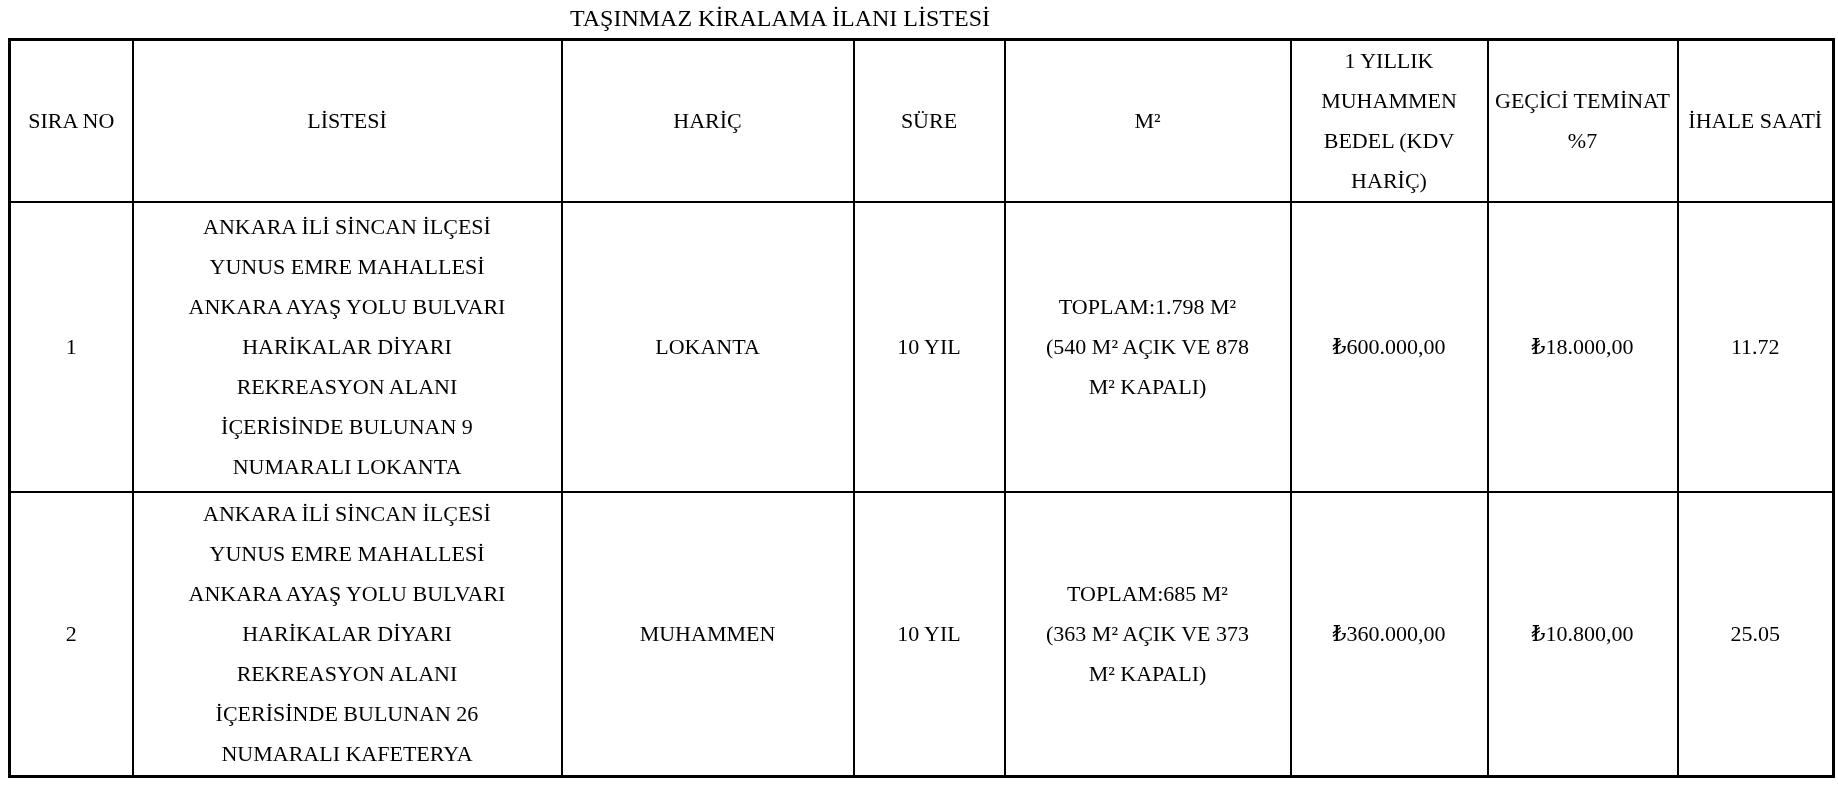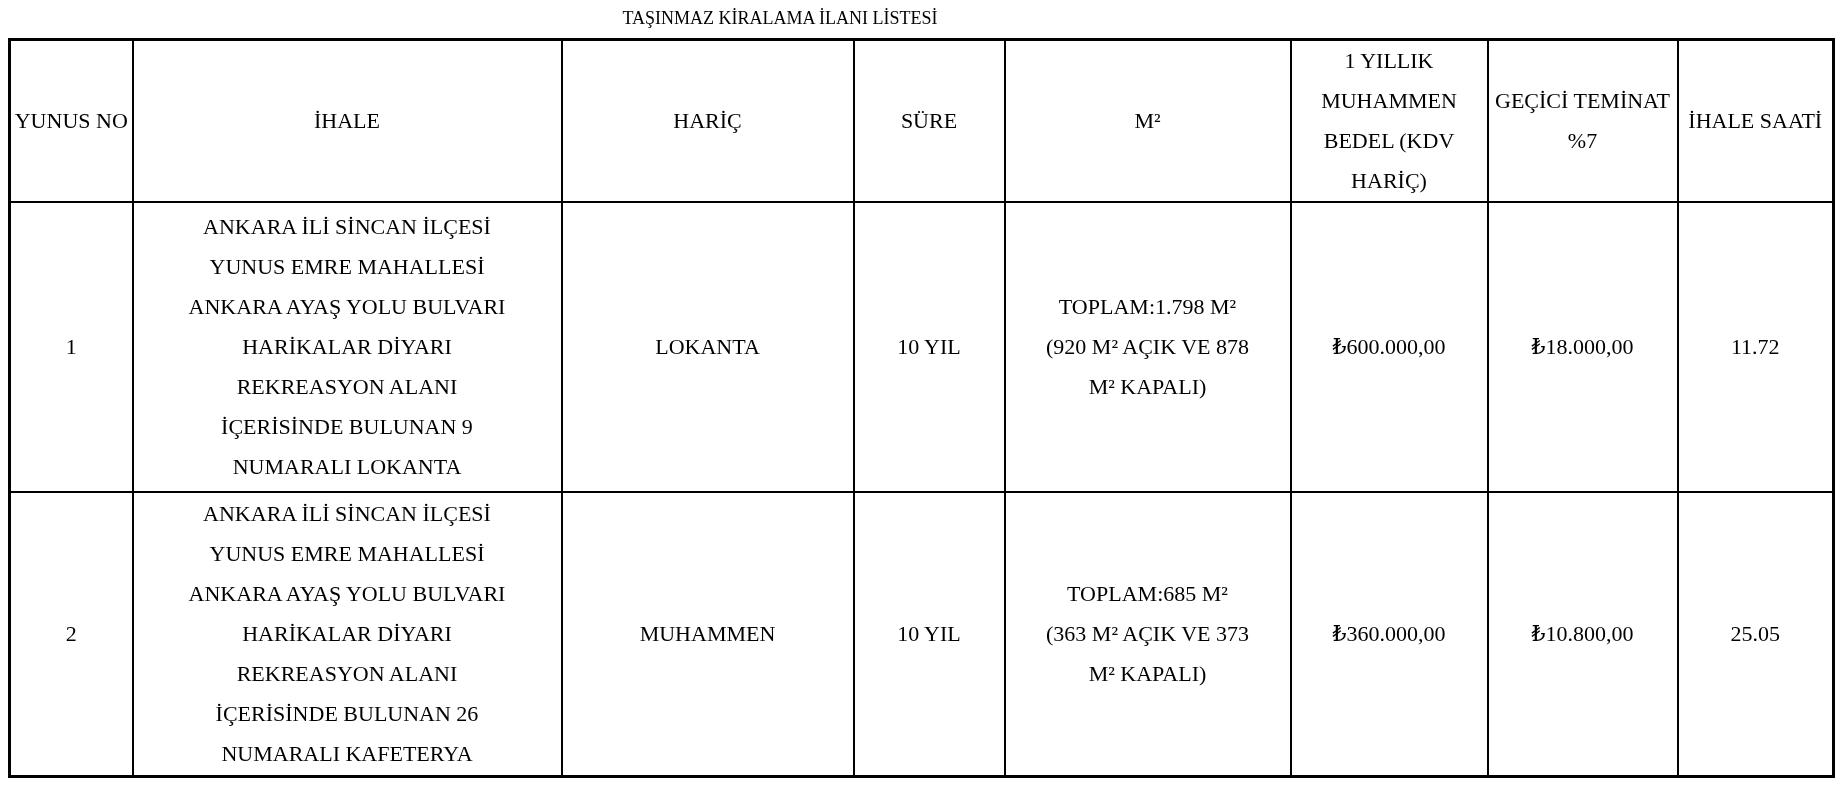--- a/index.html
+++ b/index.html
@@ -8,21 +8,21 @@
     background: #ffffff;
     width: 1838px;
     height: 794px;
     overflow: hidden;
     font-family: "Liberation Serif", "DejaVu Serif", serif;
     color: #000000;
   }
   .page-title {
     width: 1560px;
     text-align: center;
-    font-size: 18px;
+    font-size: 24px;
     line-height: 34px;
     margin: 1px 16px 3px 0;
     font-weight: normal;
     letter-spacing: 0px;
     white-space: nowrap;
   }
   table.listing {
     border-collapse: collapse;
     table-layout: fixed;
     margin-left: 8px;
@@ -65,22 +65,22 @@
     <col class="c-adres">
     <col class="c-nevi">
     <col class="c-sure">
     <col class="c-m2">
     <col class="c-bedel">
     <col class="c-teminat">
     <col class="c-saat">
   </colgroup>
   <thead>
     <tr class="header-row">
-      <th>YUNUS NO</th>
-      <th>İHALE</th>
+      <th>SIRA NO</th>
+      <th>LİSTESİ</th>
       <th>HARİÇ</th>
       <th>SÜRE</th>
       <th>M²</th>
       <th>1 YILLIK MUHAMMEN BEDEL (KDV HARİÇ)</th>
       <th>GEÇİCİ TEMİNAT %7</th>
       <th>İHALE SAATİ</th>
     </tr>
   </thead>
   <tbody>
     <tr class="data-row-1">
@@ -88,21 +88,21 @@
       <td>ANKARA İLİ SİNCAN İLÇESİ
 YUNUS EMRE MAHALLESİ
 ANKARA AYAŞ YOLU BULVARI
 HARİKALAR DİYARI
 REKREASYON ALANI
 İÇERİSİNDE BULUNAN 9
 NUMARALI LOKANTA</td>
       <td>LOKANTA</td>
       <td>10 YIL</td>
       <td>TOPLAM:1.798 M²
-(920 M² AÇIK VE 878
+(540 M² AÇIK VE 878
 M² KAPALI)</td>
       <td>₺600.000,00</td>
       <td>₺18.000,00</td>
       <td>11.72</td>
     </tr>
     <tr class="data-row-2">
       <td>2</td>
       <td>ANKARA İLİ SİNCAN İLÇESİ
 YUNUS EMRE MAHALLESİ
 ANKARA AYAŞ YOLU BULVARI

